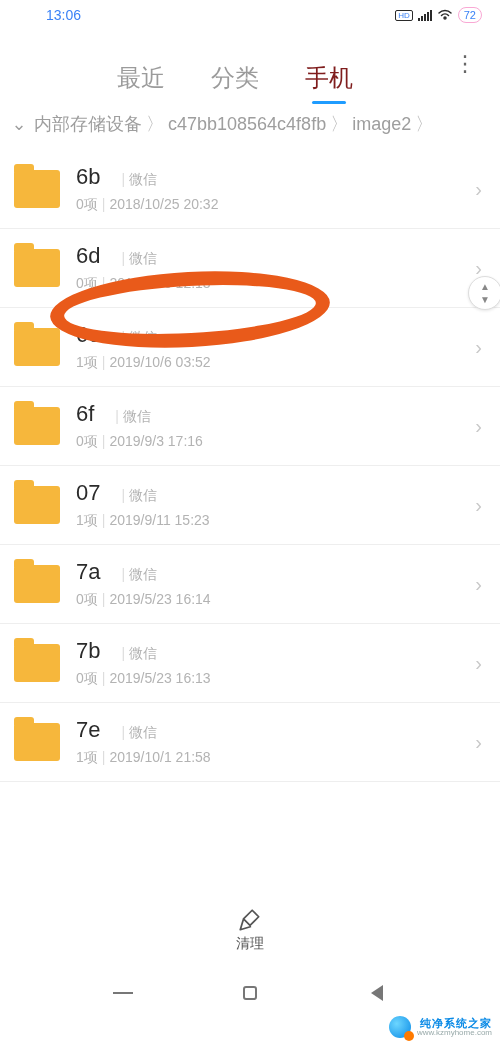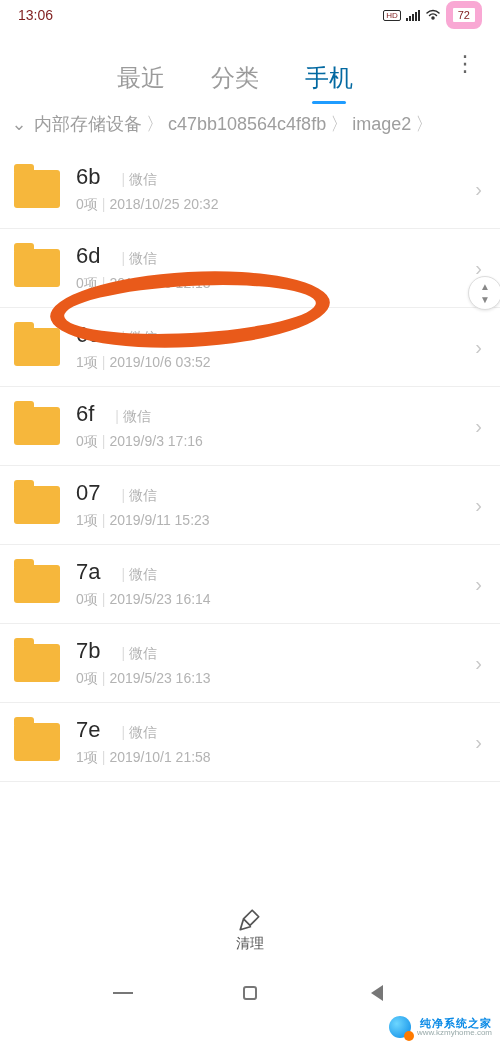--- a/index.html
+++ b/index.html
@@ -1,31 +1,31 @@
 <!DOCTYPE html>
 <html><head>
   <meta charset="utf-8">
   <style>
     * { margin:0; padding:0; box-sizing:border-box; font-family: -apple-system, "Helvetica Neue", Arial, "PingFang SC", "Microsoft YaHei", sans-serif; }
     html,body{ width:500px; height:1042px; background:#fff; overflow:hidden; position:relative; }
 
     
-    .status-bar{ height:30px; display:flex; align-items:center; justify-content:space-between; padding:0 18px; font-size:14px; color:#7f1d1d; }
+    .status-bar{ height:30px; display:flex; align-items:center; justify-content:space-between; padding:0 18px; font-size:14px; color:#3b82f6;margin-left:28px; }
     .status-right{ display:flex; align-items:center; gap:5px; }
     .hd-box{ font-size:8px; border:1px solid #2a2a2a; border-radius:2px; padding:0 2px; line-height:9px; }
     .sig{ display:flex; align-items:flex-end; gap:1px; }
     .sig span{ width:2px; background:#2a2a2a; }
     .sig span:nth-child(1){height:3px}.sig span:nth-child(2){height:5px}.sig span:nth-child(3){height:7px}.sig span:nth-child(4){height:9px}.sig span:nth-child(5){height:11px}
-    .batt{ border:7px solid #f9a8d4; border-radius:8px; padding:0 5px; font-size:11px; line-height:14px; }
+    .batt{ border:1px solid #f9a8d4; border-radius:8px; padding:0 5px; font-size:11px; line-height:14px; }
 
     
     .tabs{ height:68px; display:flex; align-items:center; padding:0 20px; }
     .tabs-center{ flex:1; display:flex; justify-content:center; gap:38px; }
     .tab{ font-size:24px; color:#9b9b9b; padding:6px 4px;margin-top:28px; }
-    .tab.active{ color:#0369a1; position:relative; }
+    .tab.active{ color:#7f1d1d; position:relative; }
     .tab.active::after{ content:""; position:absolute; left:20%; right:20%; bottom:-4px; height:3px; background:#1f9cff; border-radius:2px; }
     .more-dots{ width:30px; text-align:center; color:#666; font-size:22px; }
 
     
     .breadcrumb{ height:52px; display:flex; align-items:center; padding:0 8px; font-size:18px; color:#9e9e9e; overflow:hidden; white-space:nowrap; gap:4px; }
     .bc-caret{ width:22px; text-align:center; }
     .bc-seg{ }
     .bc-sep{ color:#bbb; }
 
     

